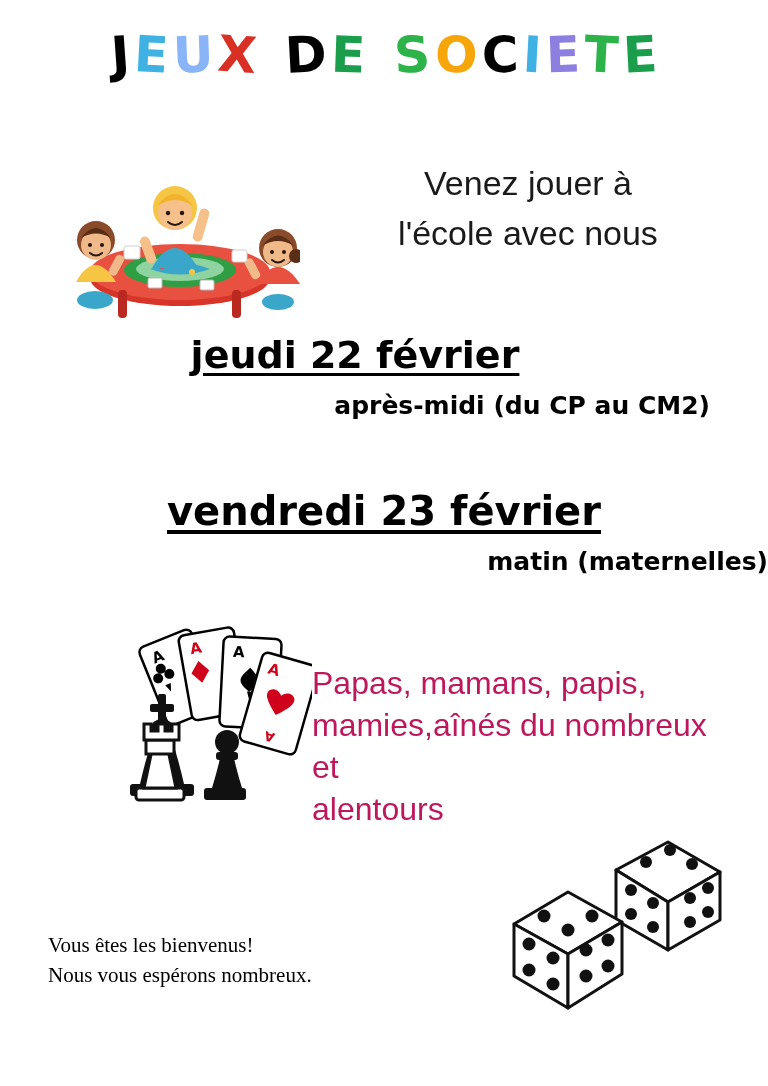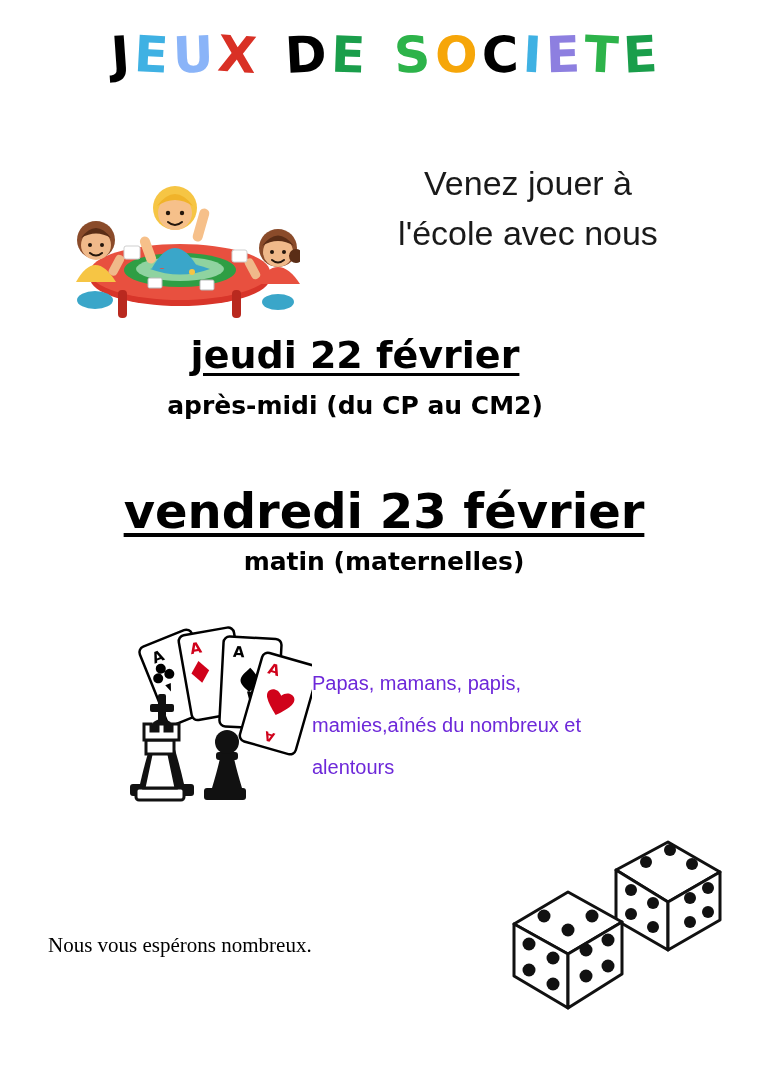--- a/index.html
+++ b/index.html
@@ -80,39 +80,40 @@
   }
   .date-main {
     font-family: "DejaVu Sans", sans-serif;
     font-weight: bold;
     font-size: 38px;
     line-height: 46px;
     text-decoration: underline;
     text-underline-offset: 5px;
     display: inline-block;
   }
-  .date-block-2 .date-main { font-size: 48px; }
+  .date-block-2 .date-main { font-size: 40px; }
   .date-sub {
     font-family: "DejaVu Sans", sans-serif;
     font-weight: bold;
     font-size: 25px;
     line-height: 32px;
     margin-top: 12px;
+    text-align: right;
   }
 
   
   .audience {
     position: absolute;
     top: 662px;
     left: 312px;
     width: 420px;
     font-family: "Liberation Sans", sans-serif;
-    font-size: 20px;
+    font-size: 32px;
     line-height: 42px;
-    color: #6d28d9;
+    color: #be185d;
   }
 
   
   .footer-note {
     position: absolute;
     top: 930px;
     left: 48px;
     width: 420px;
     font-family: "Liberation Serif", serif;
     font-size: 21px;
@@ -332,14 +333,15 @@
       <circle cx="55" cy="156" r="6.5"></circle>
       <circle cx="88" cy="122" r="6.5"></circle>
       <circle cx="88" cy="148" r="6.5"></circle>
       <circle cx="110" cy="112" r="6.5"></circle>
       <circle cx="110" cy="138" r="6.5"></circle>
     </g>
   </svg>
 </div>
 
 <div class="footer-note">
+  <div>Vous êtes les bienvenus!</div>
   <div>Nous vous espérons nombreux.</div>
 </div>
 
 </body></html>

